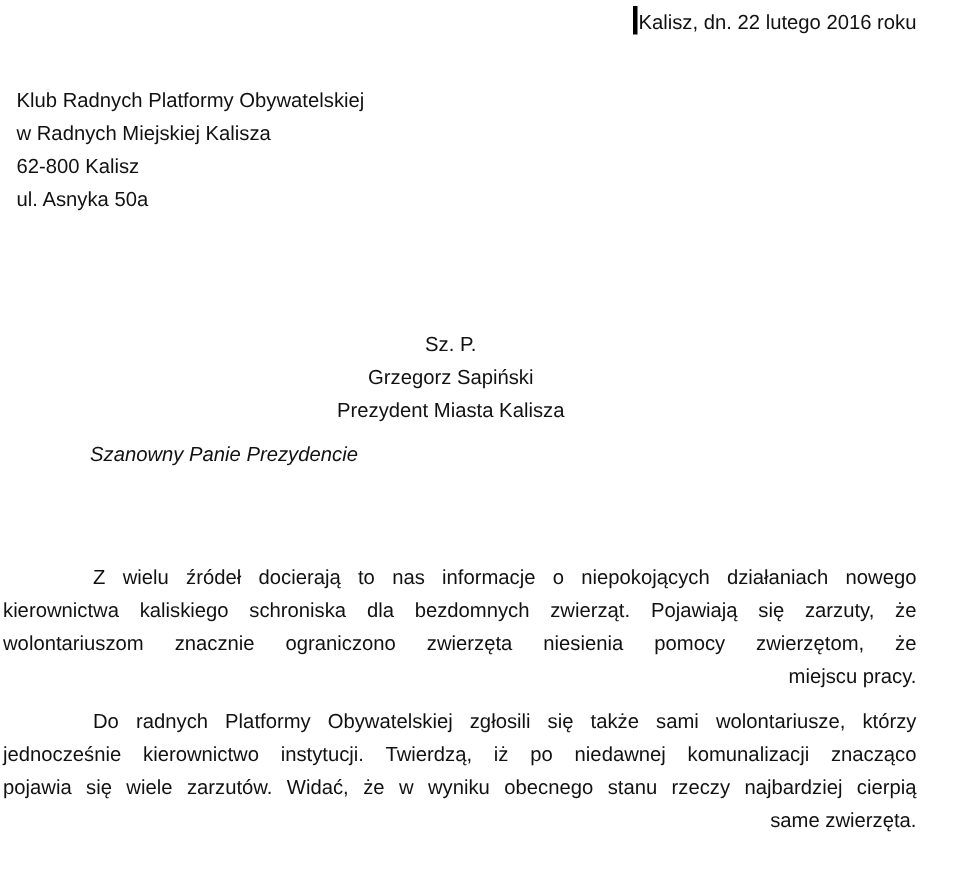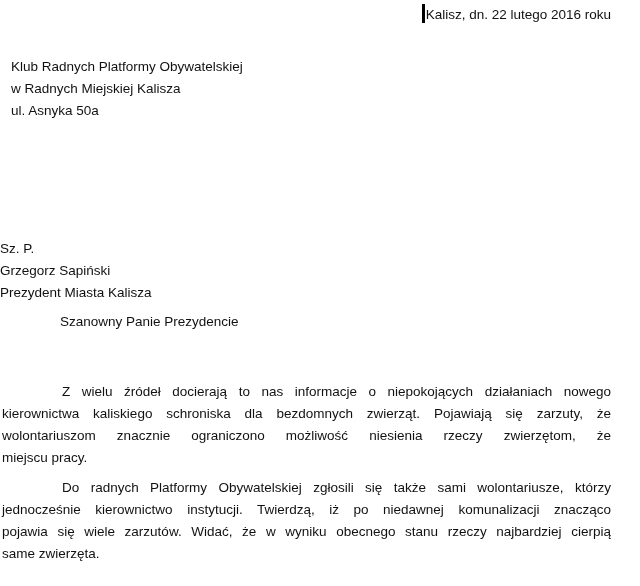--- a/index.html
+++ b/index.html
@@ -23,57 +23,58 @@
   .date-line{text-align:right;padding-right:10px;white-space:nowrap;}
   .caret{
     display:inline-block;
     width:2.5px;height:19px;
     background:var(--caret-color);
     vertical-align:-4px;
     margin-right:1px;
   }
   .sender{margin-left:11px;margin-top:30px;}
   .sender .line{white-space:nowrap;}
-  .recipient{text-align:left;padding-right:20px;margin-top:116px;}
+  .recipient{text-align:center;padding-right:20px;margin-top:75px;}
   .recipient .name{font-weight:normal;}
-  .greeting{margin-left:60px;margin-top:7px;}
+  .greeting{font-style:italic;margin-left:60px;margin-top:7px;}
   .para{margin-left:2px;margin-right:10px;}
-  .para-1{margin-top:48px;}
+  .para-1{margin-top:60px;}
   .para-2{margin-top:8px;}
   .jline{text-align:justify;text-align-last:justify;}
   .first-line{text-indent:60px;}
-  .last-line{text-align:left;}
+  .last-line{text-align:right;}
 </style>
 </head>
 <body>
 
 <div class="page">
 
   <div class="date-line">
     <span class="caret"></span><span>Kalisz, dn. 22 lutego 2016 roku</span>
   </div>
 
   <div class="sender">
     <div class="line">Klub Radnych Platformy Obywatelskiej</div>
     <div class="line">w Radnych Miejskiej Kalisza</div>
+    <div class="line">62-800 Kalisz</div>
     <div class="line">ul. Asnyka 50a</div>
   </div>
 
   <div class="recipient">
     <div>Sz. P.</div>
     <div class="name">Grzegorz Sapiński</div>
     <div>Prezydent Miasta Kalisza</div>
   </div>
 
   <div class="greeting">Szanowny Panie Prezydencie</div>
 
   <div class="para para-1">
     <div class="jline first-line">Z wielu źródeł docierają to nas informacje o niepokojących działaniach nowego</div>
     <div class="jline">kierownictwa kaliskiego schroniska dla bezdomnych zwierząt. Pojawiają się zarzuty, że</div>
-    <div class="jline">wolontariuszom znacznie ograniczono możliwość niesienia rzeczy zwierzętom, że</div>
+    <div class="jline">wolontariuszom znacznie ograniczono zwierzęta niesienia pomocy zwierzętom, że</div>
     <div class="last-line">miejscu pracy.</div>
   </div>
 
   <div class="para para-2">
     <div class="jline first-line">Do radnych Platformy Obywatelskiej zgłosili się także sami wolontariusze, którzy</div>
     <div class="jline">jednocześnie kierownictwo instytucji. Twierdzą, iż po niedawnej komunalizacji znacząco</div>
     <div class="jline">pojawia się wiele zarzutów. Widać, że w wyniku obecnego stanu rzeczy najbardziej cierpią</div>
     <div class="last-line">same zwierzęta.</div>
   </div>
 

